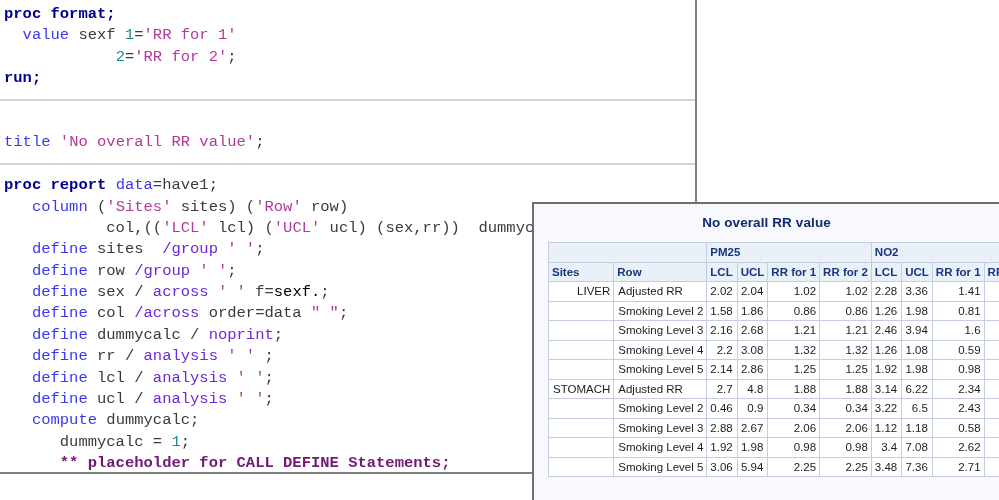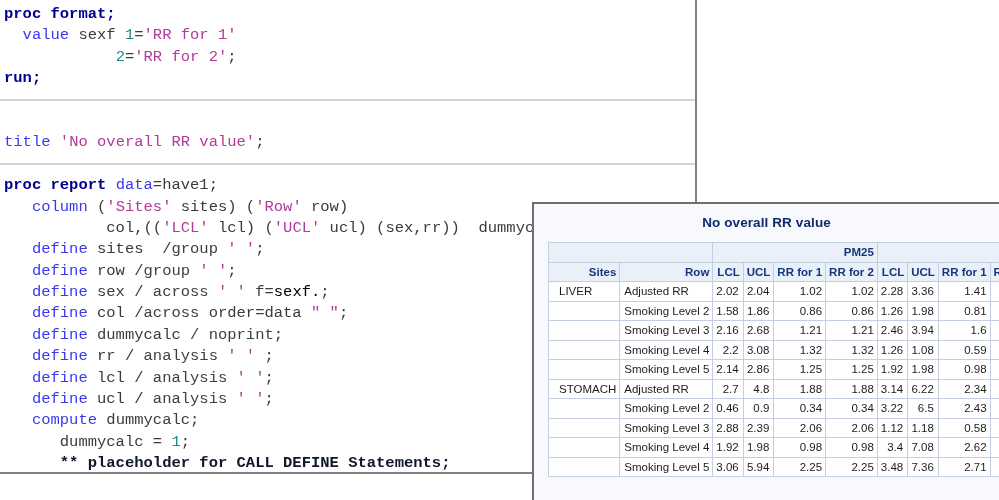--- a/index.html
+++ b/index.html
@@ -48,25 +48,25 @@
     left: -4px;
     right: 0;
     top: 9px;
     height: 2px;
     background: #d3d3d3;
   }
   .blank { display: block; height: 21.4px; }
 
   .kw   { color: #00008f; font-weight: bold; }   
   .stmt { color: #3b38f0; }                      
-  .opt  { color: #404040; }                      
+  .opt  { color: #6d28d9; }                      
   .str  { color: #b3399b; }                      
   .num  { color: #1f8a8a; }                      
   .fmt  { color: #000000; }                      
-  .cmt  { color: #0f172a; font-weight: bold; }   
+  .cmt  { color: #701a75; font-weight: bold; }   
   .id   { color: #3b3b3b; }                      
 
   
   #output-panel {
     position: absolute;
     left: 532px;
     top: 202px;
     width: 467px;
     height: 298px;
     box-sizing: border-box;
@@ -101,25 +101,25 @@
     padding: 0 3px;
     font-weight: normal;
     box-sizing: border-box;
     overflow: hidden;
     white-space: nowrap;
   }
   #report-table thead th {
     background: #eaf0f8;
     color: #16367e;
     font-weight: bold;
-    text-align: right;
+    text-align: left;
     font-size: 11.5px;
   }
   #report-table thead th.spacer { background: #eaf0f8; }
-  #report-table td.site  { text-align: left;  padding-left: 10px; }
+  #report-table td.site  { text-align: right;  padding-left: 4px; }
   #report-table td.rowlbl{ text-align: left;  padding-left: 4px; }
   #report-table td.num2  { text-align: right; padding-right: 4px; }
   #report-table td.numw  { text-align: right; }
 
   .w-site { width: 52px; }
   .w-row  { width: 80px; }
   .w-nar  { width: 28px; }
   .w-wide { width: 62px; }
 </style>
 </head>
@@ -233,21 +233,21 @@
           <td class="numw w-wide">0.34</td>
           <td class="num2 w-nar">3.22</td>
           <td class="num2 w-nar">6.5</td>
           <td class="numw w-wide">2.43</td>
           <td class="numw w-wide">2.43</td>
         </tr>
         <tr>
           <td class="site w-site"></td>
           <td class="rowlbl w-row">Smoking Level 3</td>
           <td class="num2 w-nar">2.88</td>
-          <td class="num2 w-nar">2.39</td>
+          <td class="num2 w-nar">2.67</td>
           <td class="numw w-wide">2.06</td>
           <td class="numw w-wide">2.06</td>
           <td class="num2 w-nar">1.12</td>
           <td class="num2 w-nar">1.18</td>
           <td class="numw w-wide">0.58</td>
           <td class="numw w-wide">0.58</td>
         </tr>
         <tr>
           <td class="site w-site"></td>
           <td class="rowlbl w-row">Smoking Level 4</td>

